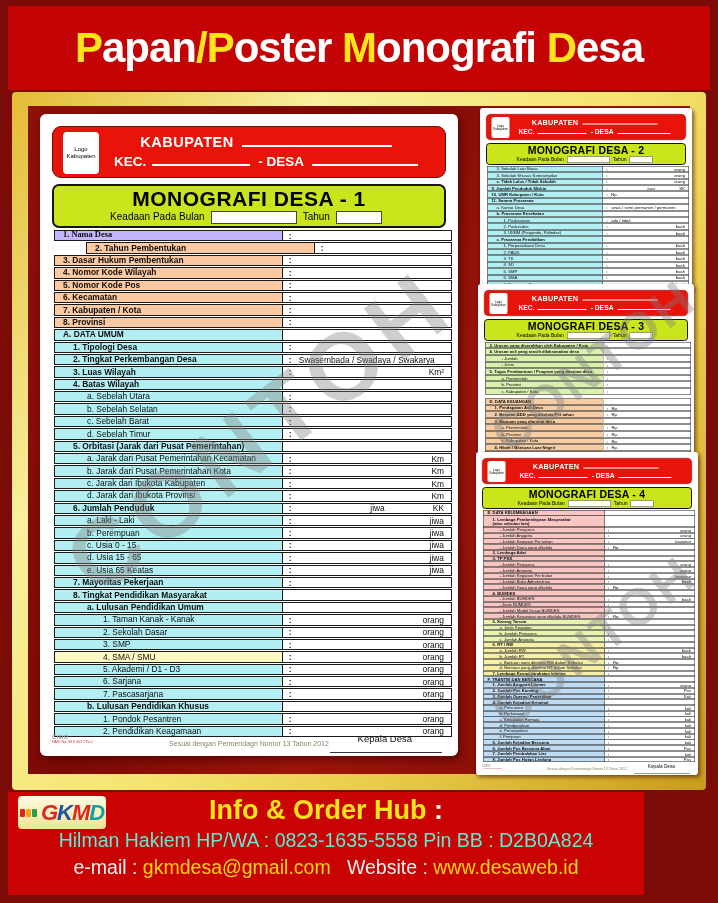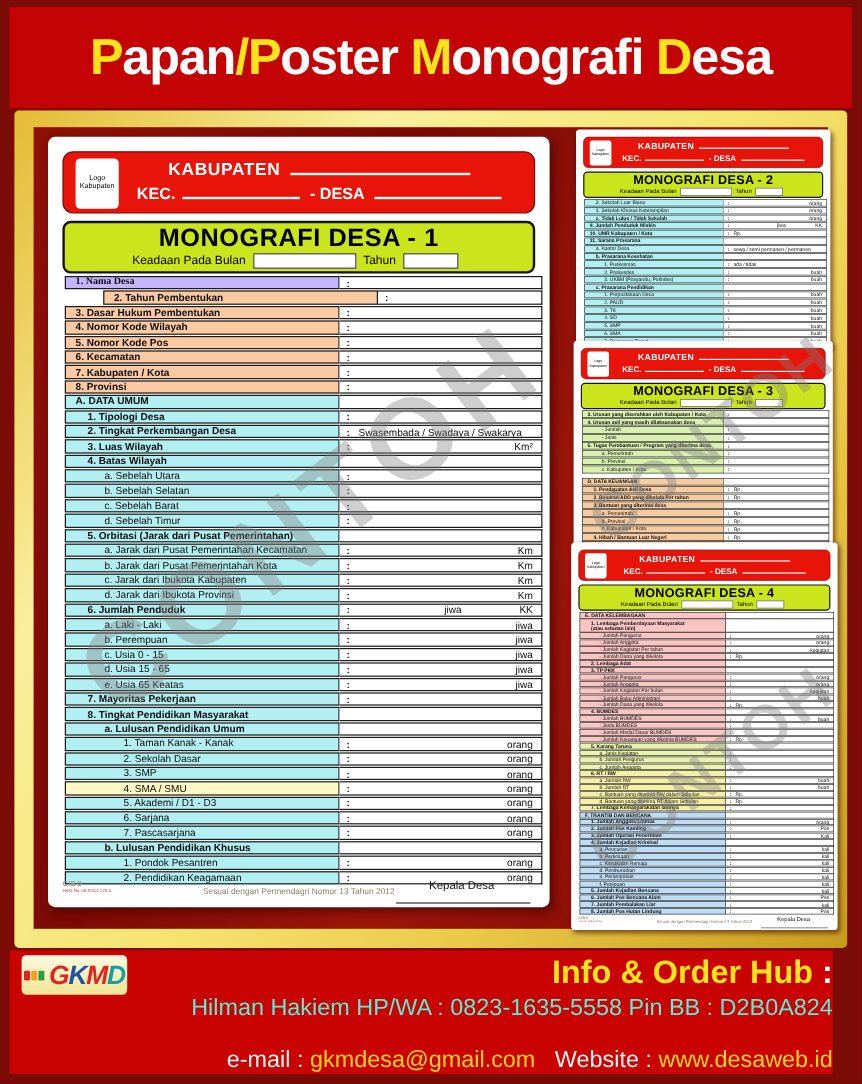--- a/index.html
+++ b/index.html
@@ -79,26 +79,26 @@
   .pmark .m2{font-size:3.6px;color:#c0392b}
 
   
   .wm{position:absolute;font-weight:bold;color:#7f7f7f;opacity:.38;transform:rotate(-38deg);
       pointer-events:none;z-index:10;white-space:nowrap}
   .wm1{left:30px;top:378px;font-size:95px;letter-spacing:8px}
   .wm2{left:472px;top:336px;font-size:52px;letter-spacing:3px}
   .wm3{left:472px;top:612px;font-size:52px;letter-spacing:3px}
 
   
-  .bottom-band{position:absolute;left:8px;top:792px;width:686px;height:103px;background:#c90202;
-               text-align:right;color:#fff;padding-top:3px}
+  .bottom-band{position:absolute;left:8px;top:792px;width:636px;height:103px;background:#c90202;
+               text-align:center;color:#fff;padding-top:3px}
   .order-heading{font-size:27px;font-weight:bold;color:#ffe41b}
   .order-heading .hc{color:#ffffff}
   .contact1{font-size:19.5px;margin-top:3px;color:#5eead4}
-  .contact2{font-size:19.5px;margin-top:20px;color:#f2f2f2}
+  .contact2{font-size:19.5px;margin-top:4px;color:#f2f2f2}
   .gkmd{position:absolute;left:10px;top:4px;width:88px;height:33px;border-radius:4px;
         background:linear-gradient(#fdfbe2,#efe493);display:flex;align-items:center;justify-content:center}
   .gkmd-icon{display:inline-flex;margin-right:3px}
   .gkmd-icon i{display:block;width:5px;height:8px;margin-right:1px;border-radius:1px}
   .gkmd-icon i:nth-child(1){background:#e0251f}
   .gkmd-icon i:nth-child(2){background:#f7a01d}
   .gkmd-icon i:nth-child(3){background:#2b9e4a}
   .gkmd-text{font-size:22px;font-weight:bold;font-style:italic;letter-spacing:-1px}
 </style>
 </head>

